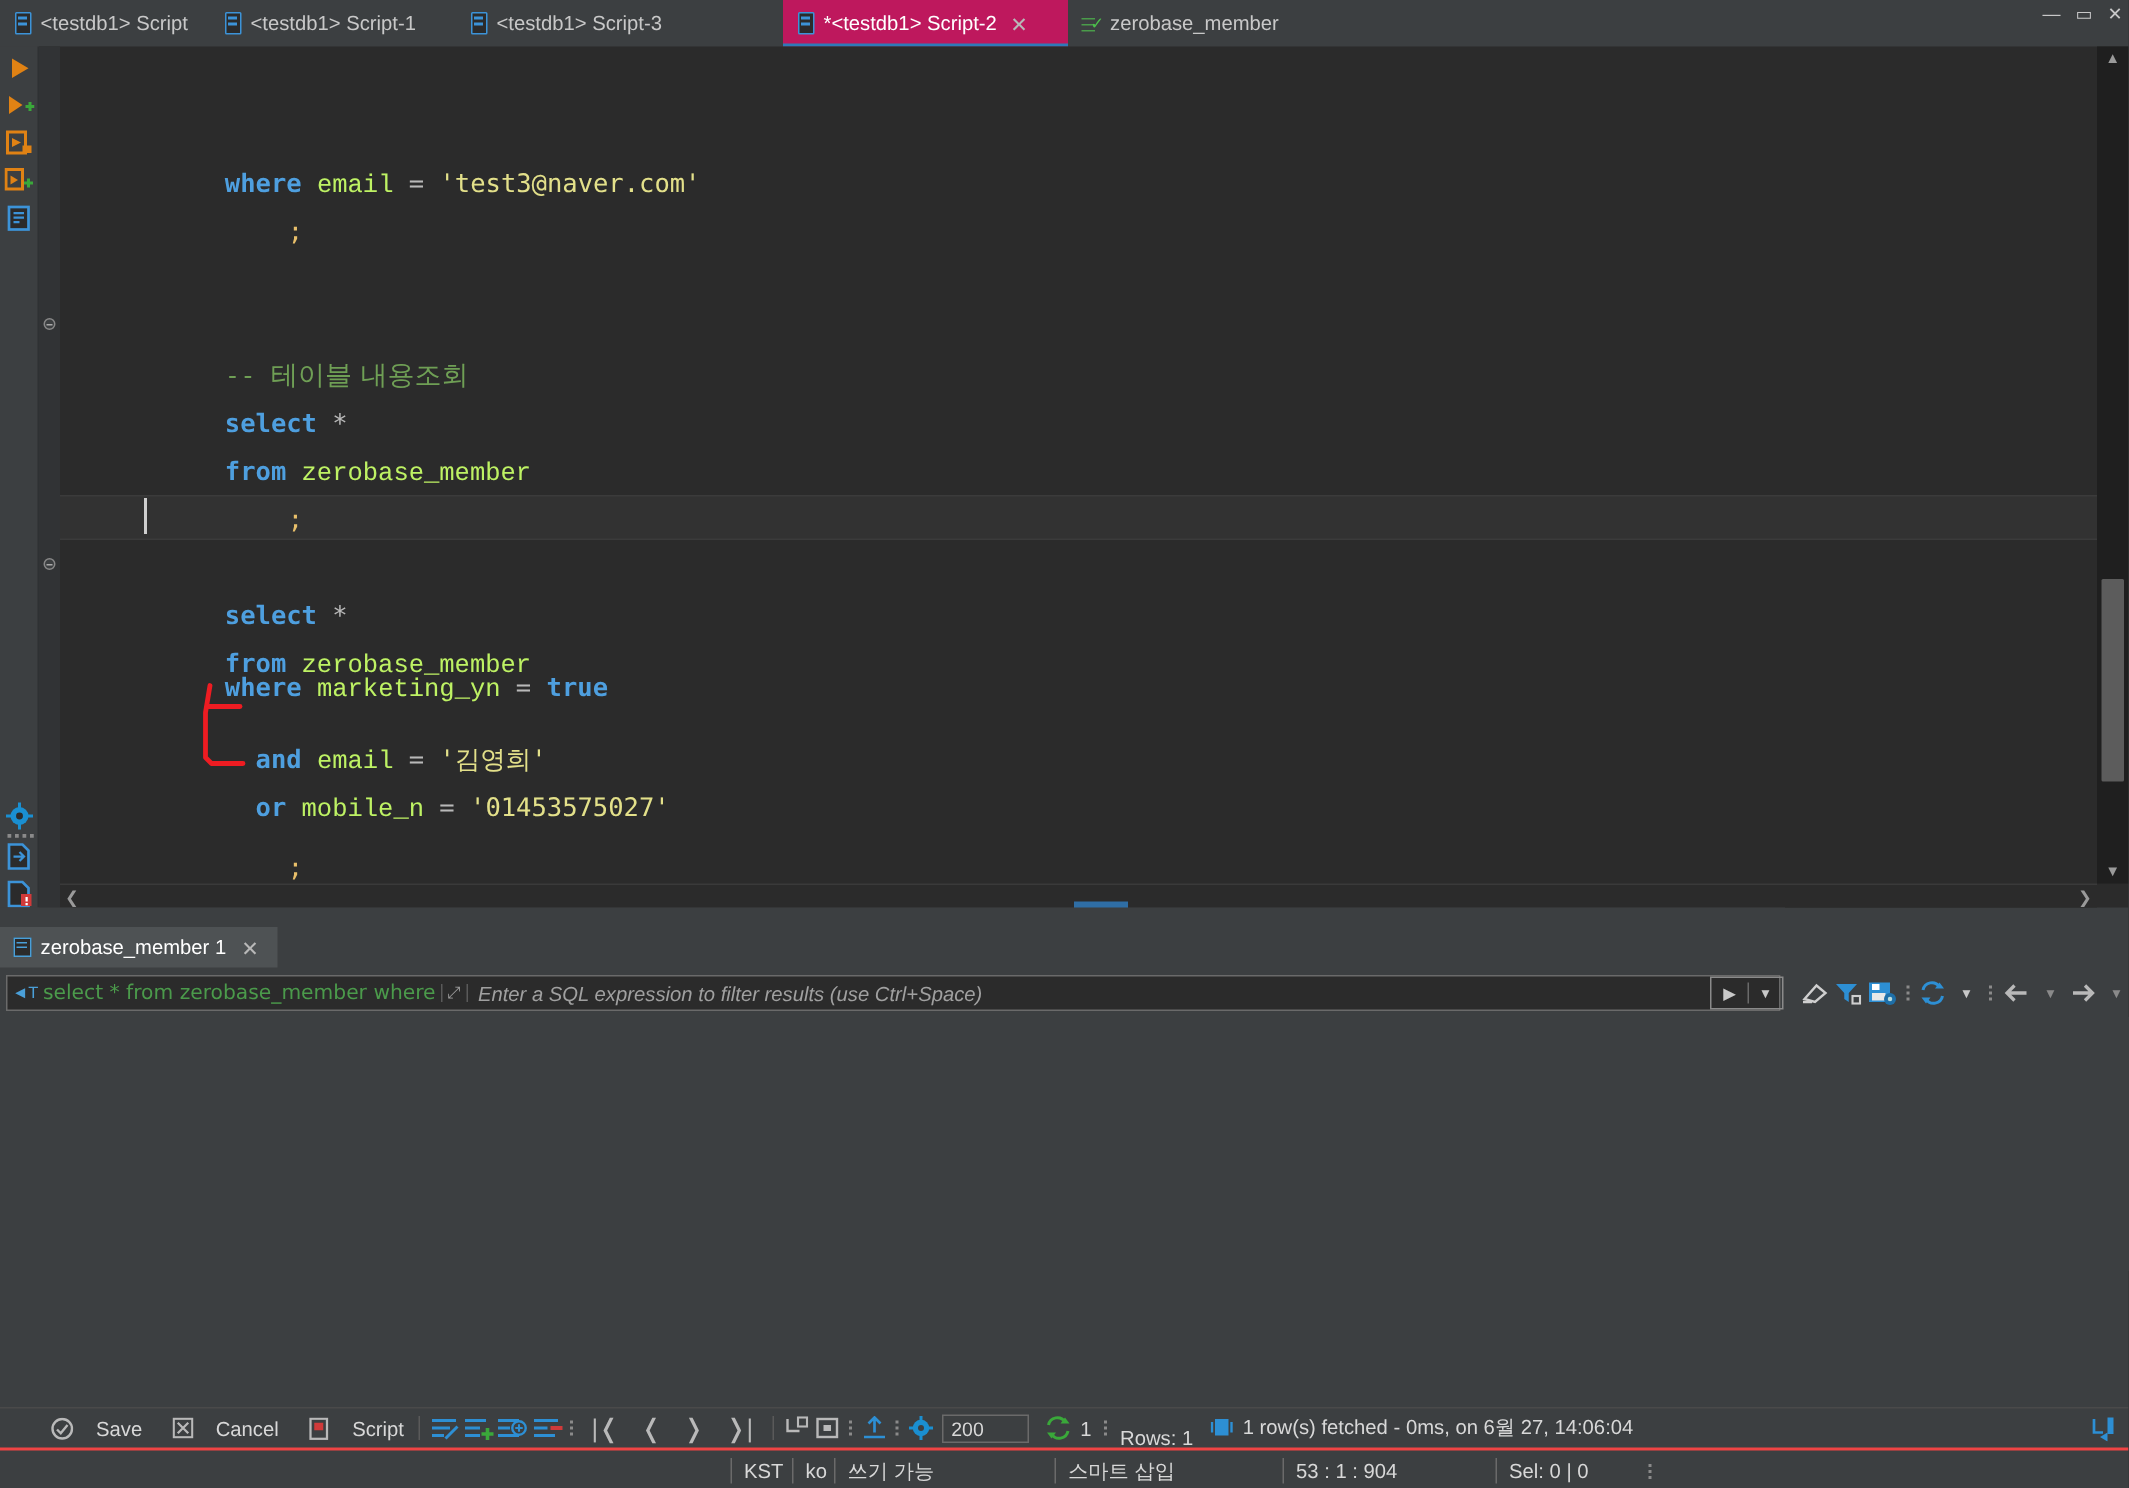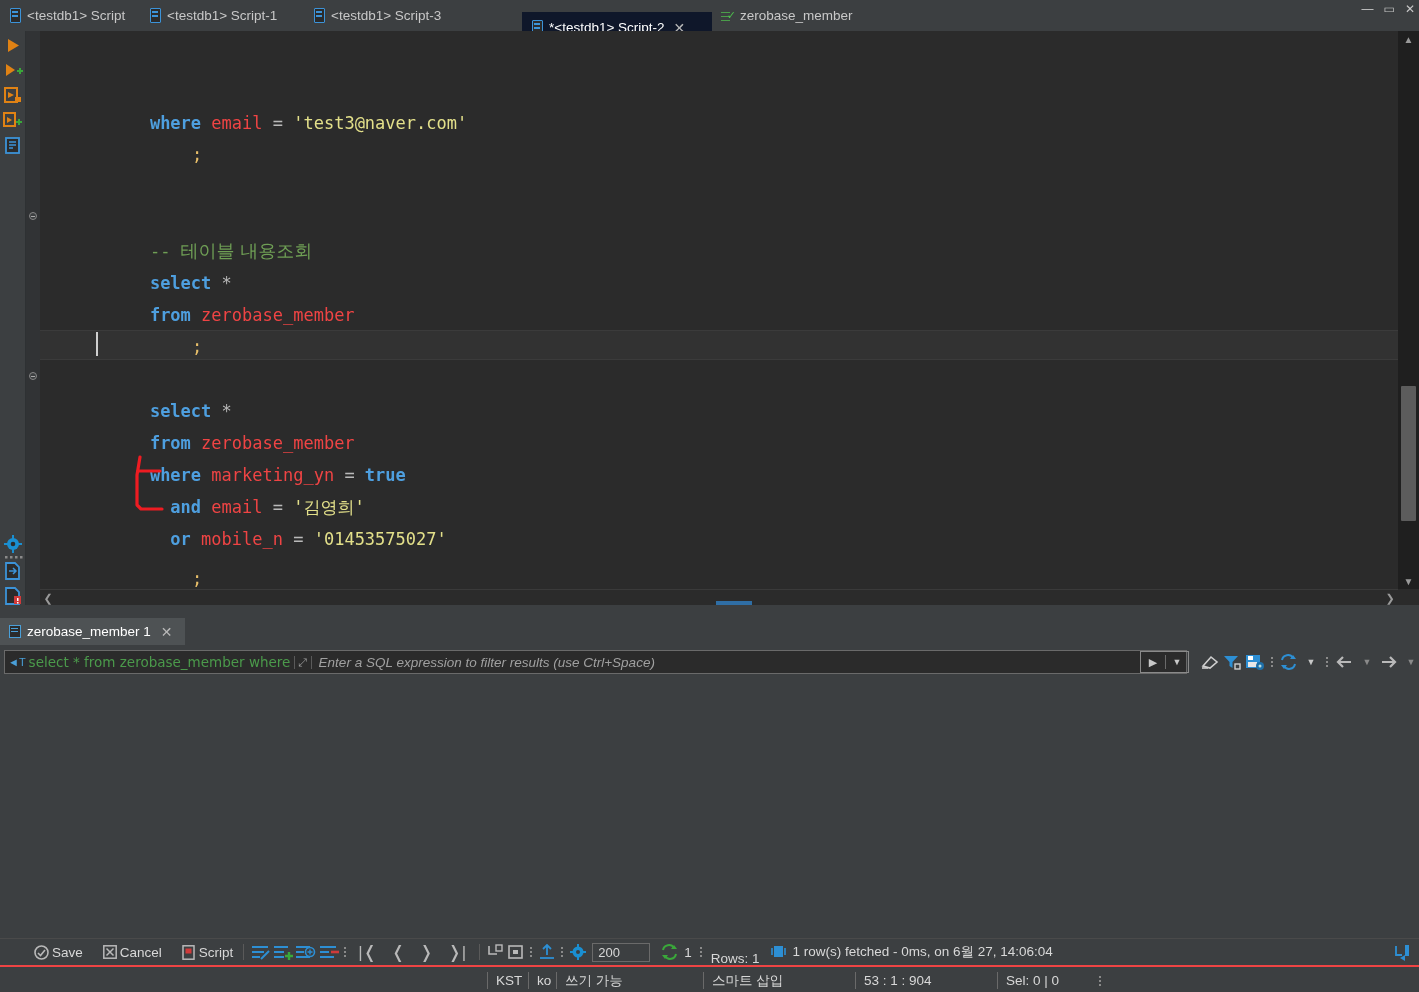--- a/index.html
+++ b/index.html
@@ -9,21 +9,21 @@
     font-family:"Liberation Sans", sans-serif;
     overflow:hidden;
     color:#d0d0d0;
   }
   #app { position:relative; width:1419px; height:992px; }
 
   
   .tabbar { position:absolute; left:0; top:0; width:1419px; height:31px; background:#3c3f41; }
   .tab { position:absolute; top:0; height:31px; display:flex; align-items:center; gap:5px;
          padding:0 9px; font-size:13.5px; color:#c8c8c8; white-space:nowrap; }
-  .tab.active { background:#0f172a; color:#ffffff;margin-top:12px; }
+  .tab.active { background:#be185d; color:#ffffff; }
   .tab.active::after { content:""; position:absolute; left:0; right:0; bottom:0; height:2px; background:#2d7ab8; }
   .tabicon { width:13px; height:15px; position:relative; flex:none; }
   .tabicon .sheet { position:absolute; left:1px; top:0; width:11px; height:15px;
                     border:1.5px solid #3c93d8; border-radius:1px; background:#2b2b2b; }
   .tabicon .bar { position:absolute; left:3px; top:3px; width:6px; height:2px; background:#3c93d8; }
   .tabicon .bar2 { position:absolute; left:3px; top:7px; width:6px; height:2px; background:#3c93d8; }
   .tabclose { color:#b8b8b8; font-size:14px; margin-left:4px; line-height:1; }
   .tab-db-icon { width:14px; height:14px; position:relative; flex:none; }
   .tab-db-icon i { position:absolute; left:0; width:9px; height:1.6px; background:#4a9c4a; }
   .tab-db-icon .c { color:#4cbf4c; font-size:11px; position:absolute; right:-1px; top:0px; }
@@ -42,21 +42,21 @@
               background:#3c3f41; }
   .foldmark::after { content:""; position:absolute; left:1px; top:3px; width:4px; height:1px; background:#aaa; }
 
   .code { position:absolute; left:14px; top:0; width:1350px; height:558px;
           font-family:"DejaVu Sans Mono", monospace; font-size:17px; line-height:32px;
           white-space:pre; color:#a9b7c6; }
   .line { position:absolute; left:28px; height:32px; }
   .curline { position:absolute; left:14px; right:21px; height:30px; background:#323232;
              border-top:1px solid #3b3b3b; border-bottom:1px solid #3b3b3b; }
   .kw { color:#4e9fdf; font-weight:bold; }
-  .ident { color:#ef4444; }
+  .ident { color:#bef264;font-family:Liberation Mono, monospace; }
   .str { color:#e3e08a; }
   .cmt { color:#6f9f55; }
   .semi { color:#e8bf6a; }
   .op { color:#b9b9b9; }
   .caret { position:absolute; width:1.5px; background:#cfcfcf; }
 
   
   .annot { position:absolute; pointer-events:none; }
 
   
@@ -84,21 +84,21 @@
   .filtertxt { color:#4b9a4b; font-size:13.5px; font-family:"DejaVu Sans", sans-serif; white-space:nowrap;
                overflow:hidden; }
   .filterph { color:#a0a0a0; font-size:13.5px; font-style:italic; }
   .ftico { color:#4a9fd8; font-size:11px; padding:0 3px; }
 
   .rtoolbar { position:absolute; left:1140px; top:45px; height:24px; display:flex; align-items:center; gap:0; }
 
   
   .btoolbar { position:absolute; left:0; top:938px; width:1419px; height:27px; background:#3c3f41;
               border-top:1px solid #4a4a4a; display:flex; align-items:center; }
-  .btn { display:flex; align-items:center; gap:3px; font-size:13.5px; color:#d8d8d8; padding:0 4px; }
+  .btn { display:flex; align-items:center; gap:15px; font-size:13.5px; color:#d8d8d8; padding:0 4px; }
   .sep { width:1px; height:16px; background:#5a5a5a; margin:0 6px; }
   .dots { width:3px; height:16px; display:flex; flex-direction:column; justify-content:center; gap:2px; margin:0 4px; }
   .dots i { width:2px; height:2px; background:#8a8a8a; display:block; }
   .spin { width:58px; height:19px; background:#3c3f41; border:1px solid #6a6a6a; font-size:13px;
           color:#d8d8d8; display:flex; align-items:center; padding-left:5px; }
 
   
   .statusbar { position:absolute; left:0; top:965px; width:1419px; height:27px; background:#3c3f41;
                border-top:2px solid #ef4444; }
   .stcell { position:absolute; top:0; height:27px; display:flex; align-items:center; font-size:13.5px;
@@ -277,21 +277,21 @@
       </div>
 
       <div class="line" style="top:332px;">
         <span class="kw">select</span><span class="op"> *</span>
       </div>
 
       <div class="line" style="top:364px;">
         <span class="kw">from</span><span class="ident"> zerobase_member</span>
       </div>
 
-      <div class="line" style="top:396px;">
+      <div class="line" style="top:380px;">
         <span class="kw">where</span><span class="ident"> marketing_yn </span><span class="op">= </span><span class="kw">true</span>
       </div>
 
       <div class="line" style="top:428px;">
         <span class="kw">  and</span><span class="ident"> email </span><span class="op">= </span><span class="str">'김영희'</span>
       </div>
 
       <div class="line" style="top:460px;">
         <span class="kw">  or</span><span class="ident"> mobile_n </span><span class="op">= </span><span class="str">'01453575027'</span>
       </div>

